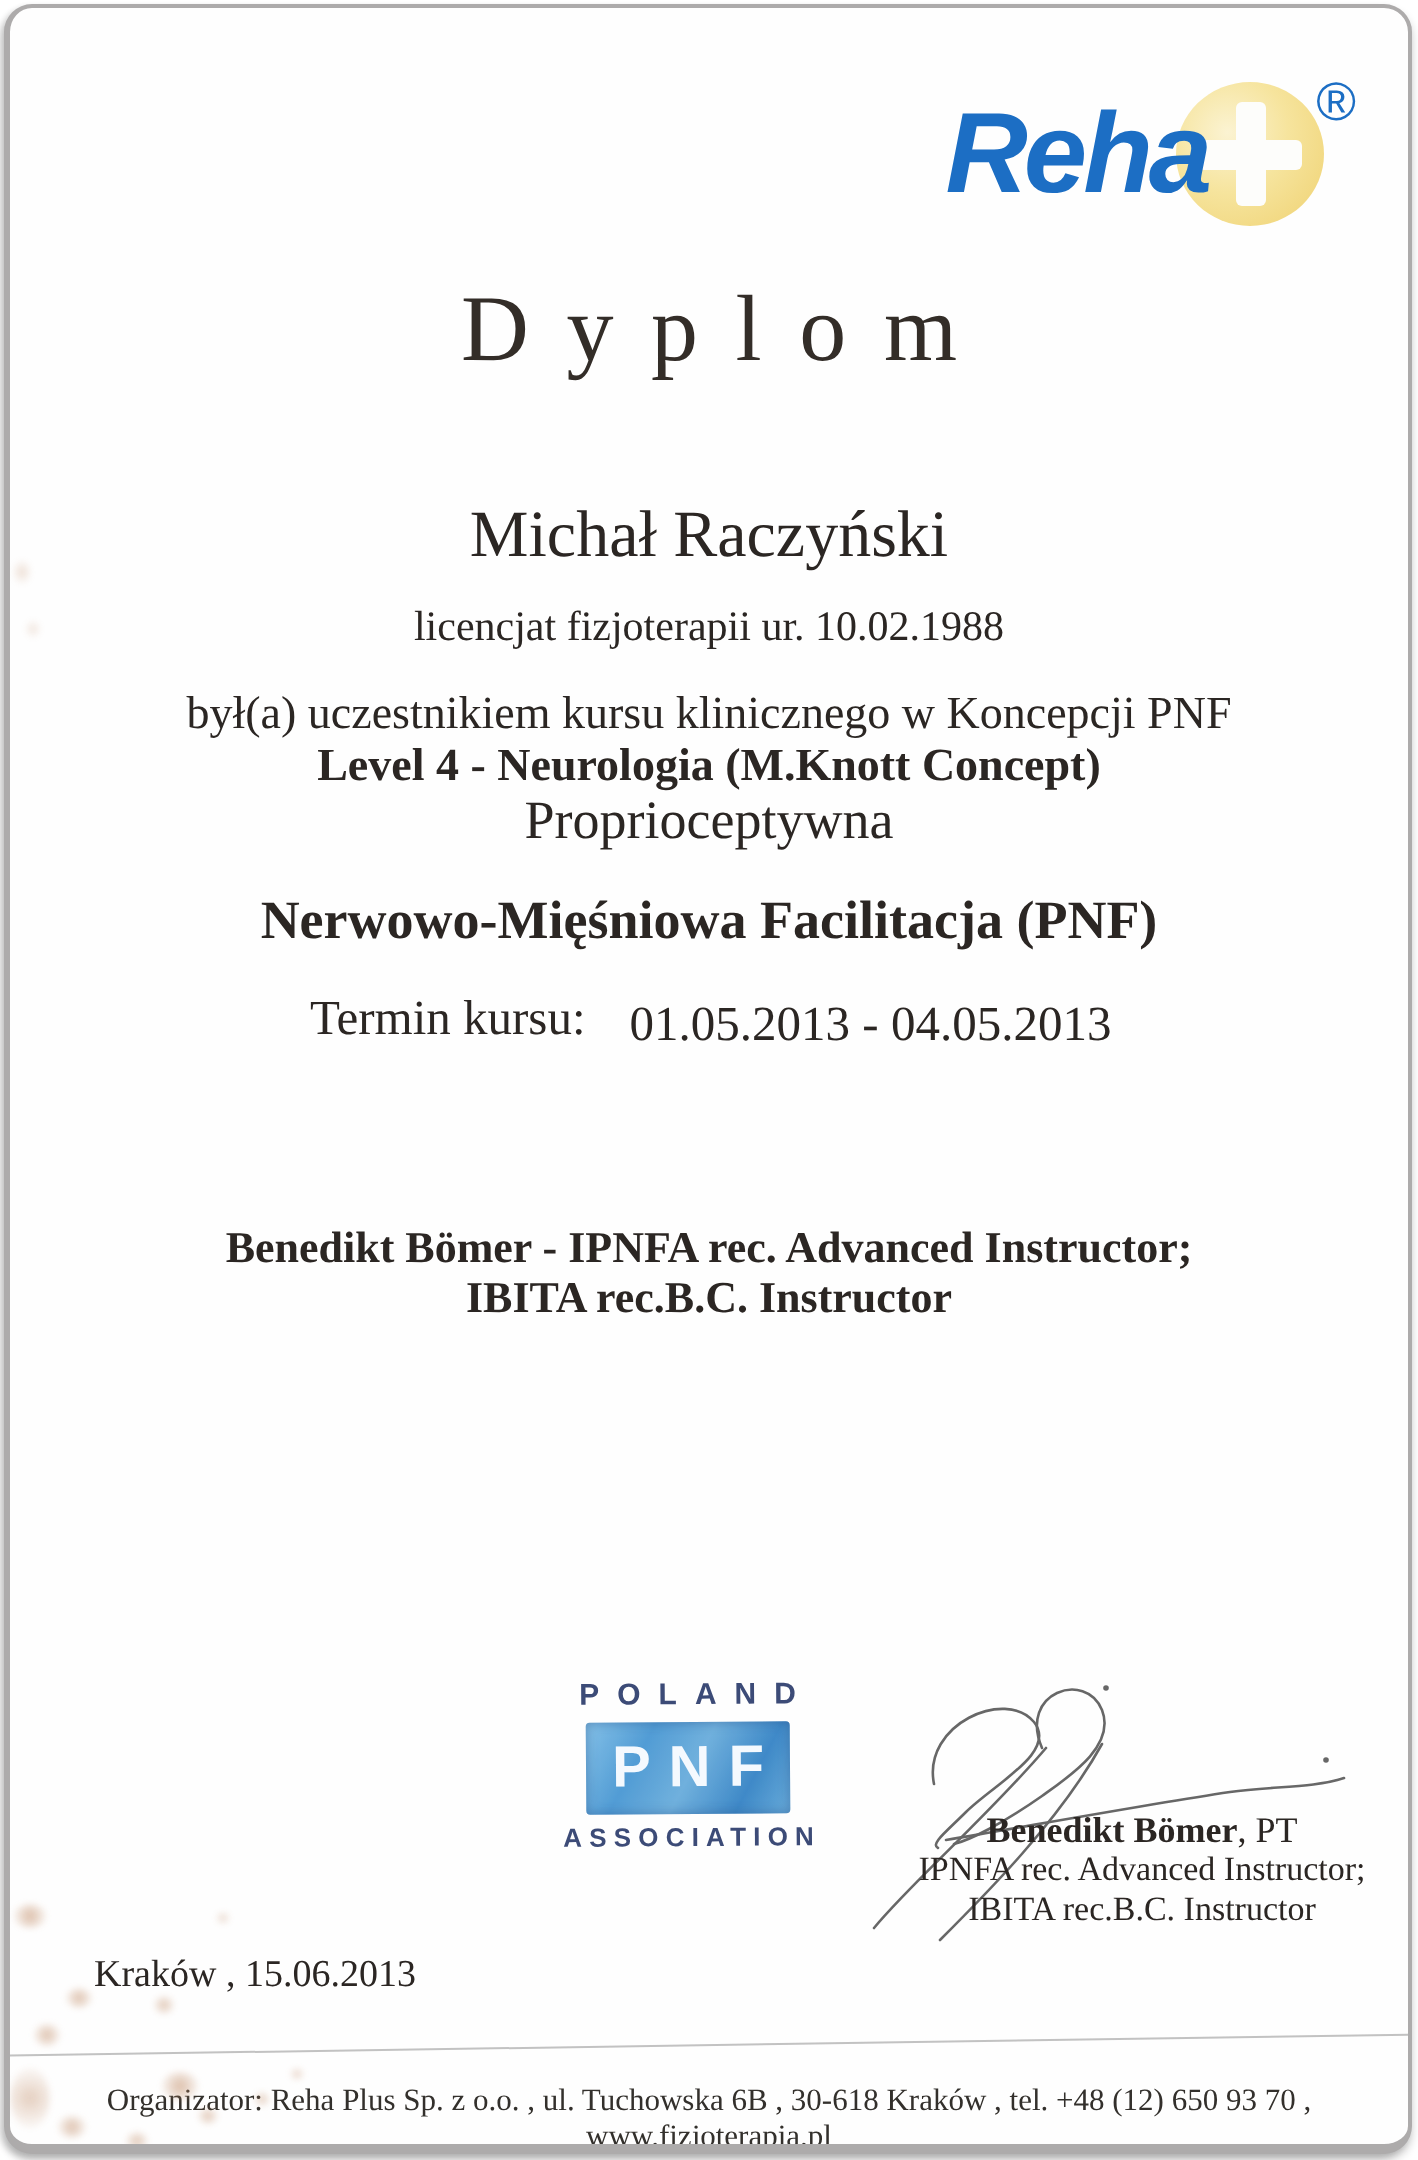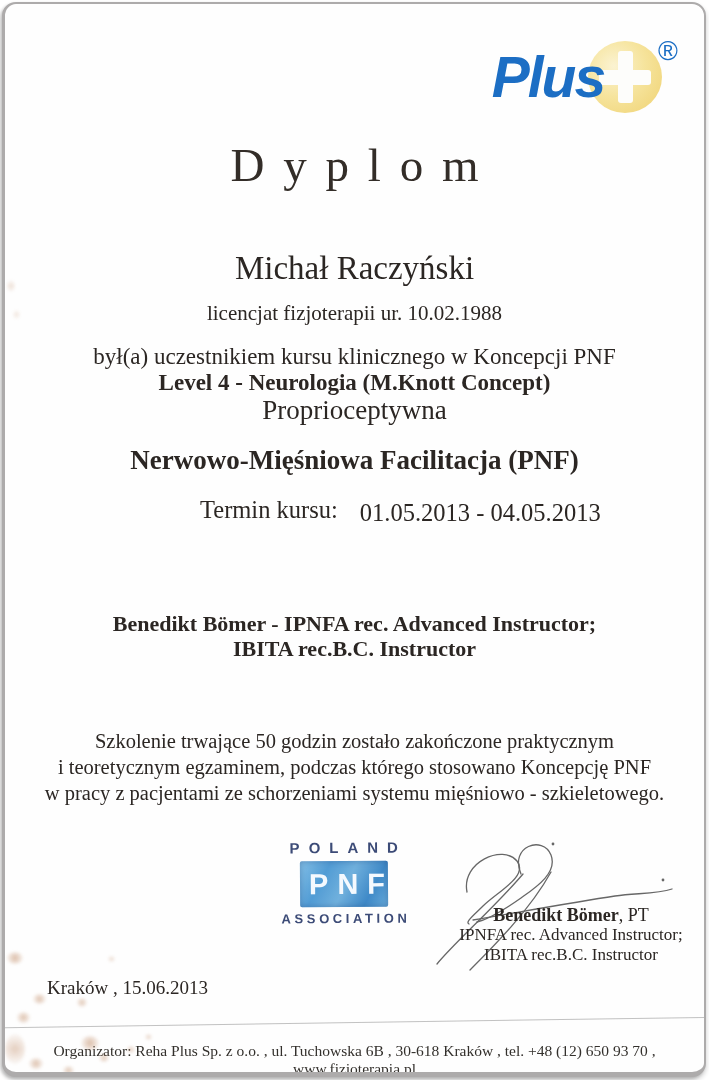--- a/index.html
+++ b/index.html
@@ -26,33 +26,33 @@
   
   .title{top:134px;font-size:47px;letter-spacing:.40em;padding-left:.40em;color:#332d28;}
   .subtitle{top:197px;font-size:28px;}
   .name{top:246px;font-size:33px;font-weight:normal;}
   .details{top:297px;font-size:21px;}
   .part-line{top:340px;font-size:23px;}
   .level-line{top:366px;font-size:23px;font-weight:bold;}
   .course1{top:391px;font-size:27px;font-weight:normal;}
   .course2{top:441px;font-size:27px;font-weight:bold;}
 
-  .term-row{position:absolute;left:150px;top:492px;display:flex;font-size:24.5px;margin-left:45px;}
+  .term-row{position:absolute;left:150px;top:492px;display:flex;font-size:24.5px;}
   .term-label{margin-right:22px;}
   .term-dates div{line-height:33px;}
   .term-dates .second{padding-left:37px;}
 
   .lead{top:607px;font-size:22px;font-weight:bold;line-height:25px;}
   .desc{top:724px;font-size:20.5px;line-height:26px;}
 
   
   .stamp{position:absolute;left:266px;top:835px;width:146px;text-align:center;
          font-family:"Liberation Sans",sans-serif;color:#2e3e6d;opacity:.93;transform:rotate(-.4deg);}
   .stamp-top{font-size:15px;font-weight:bold;letter-spacing:9px;padding-left:9px;}
-  .stamp-box{margin:5px auto 4px auto;width:88px;height:46px;border-radius:2px;
+  .stamp-box{margin:5px auto 4px auto;width:102px;height:46px;border-radius:2px;
              background:linear-gradient(118deg,#7cbde6 0%,#4595d2 28%,#66abdb 52%,#3181c4 78%,#5ea6d8 100%);
              box-shadow:inset 0 0 6px rgba(20,60,120,.45);
              color:#f4f9ff;font-size:29px;font-weight:bold;letter-spacing:9px;
              line-height:46px;padding-left:9px;box-sizing:border-box;}
   .stamp-bottom{font-size:13px;font-weight:bold;letter-spacing:3.6px;padding-left:3.6px;}
 
   
   .sig-svg{position:absolute;left:420px;top:828px;}
   .sig-block{position:absolute;left:452px;top:901px;width:228px;text-align:center;line-height:20px;}
   .sig-name{font-size:18px;}
@@ -68,21 +68,21 @@
   .stain{position:absolute;border-radius:50%;filter:blur(1.6px);
          background:radial-gradient(circle,#c08a64 0%,rgba(192,138,100,.35) 60%,rgba(192,138,100,0) 100%);}
 </style>
 </head>
 <body>
 
 <div class="stage">
   <div class="scan">
 
     <div class="logo">
-      <span class="logo-text">Plus</span>
+      <span class="logo-text">Reha</span>
       <span class="logo-circle">
         <span class="bar h"></span>
         <span class="bar v"></span>
       </span>
       <span class="logo-reg">®</span>
     </div>
 
     <div class="ctr title">Dyplom</div>
 
     <div class="ctr name">Michał Raczyński</div>
@@ -99,25 +99,20 @@
       <div class="term-dates">
         <div>01.05.2013 - 04.05.2013</div>
       </div>
     </div>
 
     <div class="ctr lead">
       <div>Benedikt Bömer - IPNFA rec. Advanced Instructor;</div>
       <div>IBITA rec.B.C. Instructor</div>
     </div>
 
-    <div class="ctr desc">
-      <div>Szkolenie trwające 50 godzin zostało zakończone praktycznym</div>
-      <div>i teoretycznym egzaminem, podczas którego stosowano Koncepcję PNF</div>
-      <div>w pracy z pacjentami ze schorzeniami systemu mięśniowo - szkieletowego.</div>
-    </div>
 
     <div class="stamp">
       <div class="stamp-top">POLAND</div>
       <div class="stamp-box">PNF</div>
       <div class="stamp-bottom">ASSOCIATION</div>
     </div>
 
     <svg class="sig-svg" width="258" height="152" viewBox="0 0 258 152">
       <g fill="none" stroke="#4d4d4d" stroke-width="1.3" opacity=".85" stroke-linecap="round">
         <path d="M42 60 C36 30 78 12 92 29 C104 44 72 60 58 74 C48 84 40 90 44 92"></path>

